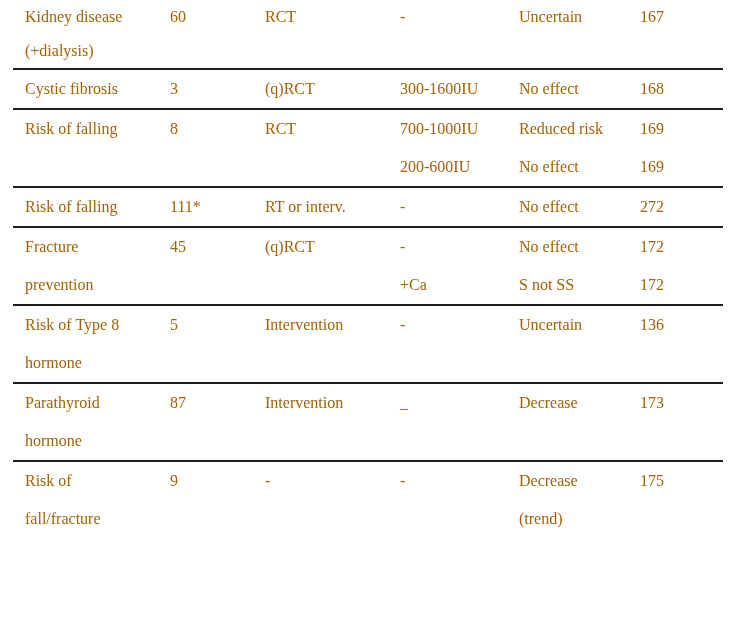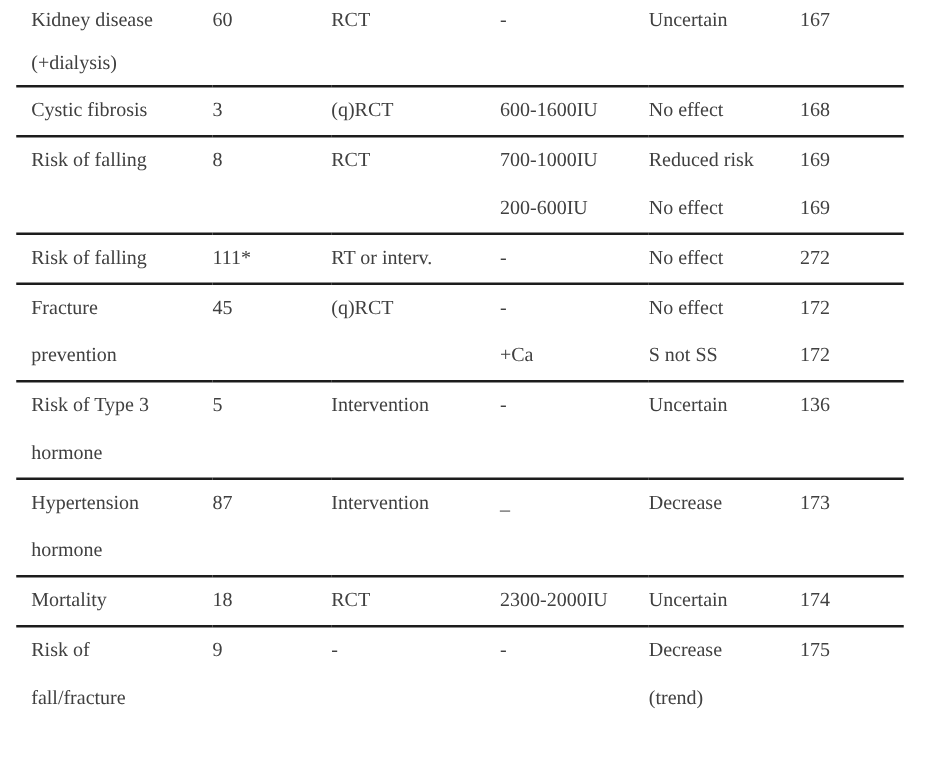--- a/index.html
+++ b/index.html
@@ -8,21 +8,21 @@
     background: #ffffff;
   }
   .doc {
     position: relative;
     width: 743px;
     height: 624px;
     background: #ffffff;
     overflow: hidden;
     font-family: "Liberation Serif", "DejaVu Serif", serif;
     font-size: 16px;
-    color: #404040;
+    color: #a16207;
   }
   table.review-table {
     border-collapse: collapse;
     table-layout: fixed;
     width: 710px;
     margin-left: 13px;
     margin-top: 0;
   }
   col.c1 { width: 157px; }
   col.c2 { width: 95px; }
@@ -83,21 +83,21 @@
       <td class="colcond">
             <div class="ln">Cystic fibrosis</div>
           </td>
       <td>
             <div class="ln">3</div>
           </td>
       <td>
             <div class="ln">(q)RCT</div>
           </td>
       <td>
-            <div class="ln">600-1600IU</div>
+            <div class="ln">300-1600IU</div>
           </td>
       <td>
             <div class="ln">No effect</div>
           </td>
       <td>
             <div class="ln">168</div>
           </td>
     </tr>
 
     <tr class="ruled">
@@ -166,21 +166,21 @@
         <div class="ln">S not SS</div>
       </td>
       <td>
         <div class="ln">172</div>
         <div class="ln">172</div>
       </td>
     </tr>
 
     <tr class="ruled">
       <td class="colcond">
-        <div class="ln">Risk of Type 3</div>
+        <div class="ln">Risk of Type 8</div>
         <div class="ln">hormone</div>
       </td>
       <td>
             <div class="ln">5</div>
           </td>
       <td>
             <div class="ln">Intervention</div>
           </td>
       <td>
             <div class="ln">-</div>
@@ -188,60 +188,40 @@
       <td>
             <div class="ln">Uncertain</div>
           </td>
       <td>
             <div class="ln">136</div>
           </td>
     </tr>
 
     <tr class="ruled">
       <td class="colcond">
-        <div class="ln">Hypertension</div>
+        <div class="ln">Parathyroid</div>
         <div class="ln">hormone</div>
       </td>
       <td>
             <div class="ln">87</div>
           </td>
       <td>
             <div class="ln">Intervention</div>
           </td>
       <td>
             <div class="ln">_</div>
           </td>
       <td>
             <div class="ln">Decrease</div>
           </td>
       <td>
             <div class="ln">173</div>
           </td>
     </tr>
 
-    <tr class="ruled">
-      <td class="colcond">
-            <div class="ln">Mortality</div>
-          </td>
-      <td>
-            <div class="ln">18</div>
-          </td>
-      <td>
-            <div class="ln">RCT</div>
-          </td>
-      <td>
-            <div class="ln">2300-2000IU</div>
-          </td>
-      <td>
-            <div class="ln">Uncertain</div>
-          </td>
-      <td>
-            <div class="ln">174</div>
-          </td>
-    </tr>
 
     <tr>
       <td class="colcond">
         <div class="ln">Risk of</div>
         <div class="ln">fall/fracture</div>
       </td>
       <td>
             <div class="ln">9</div>
           </td>
       <td>

